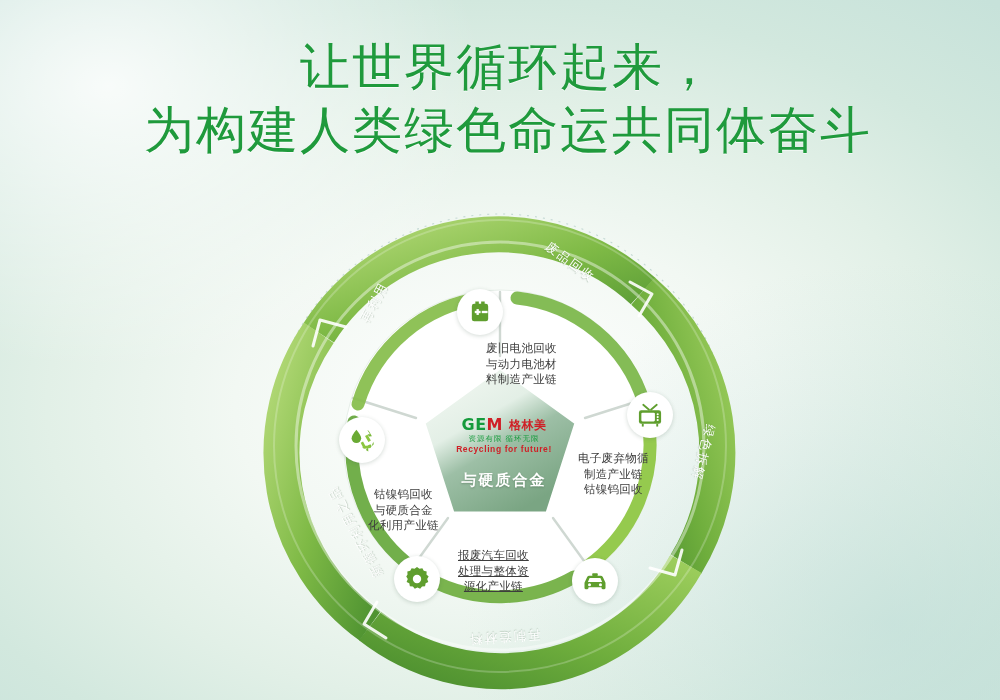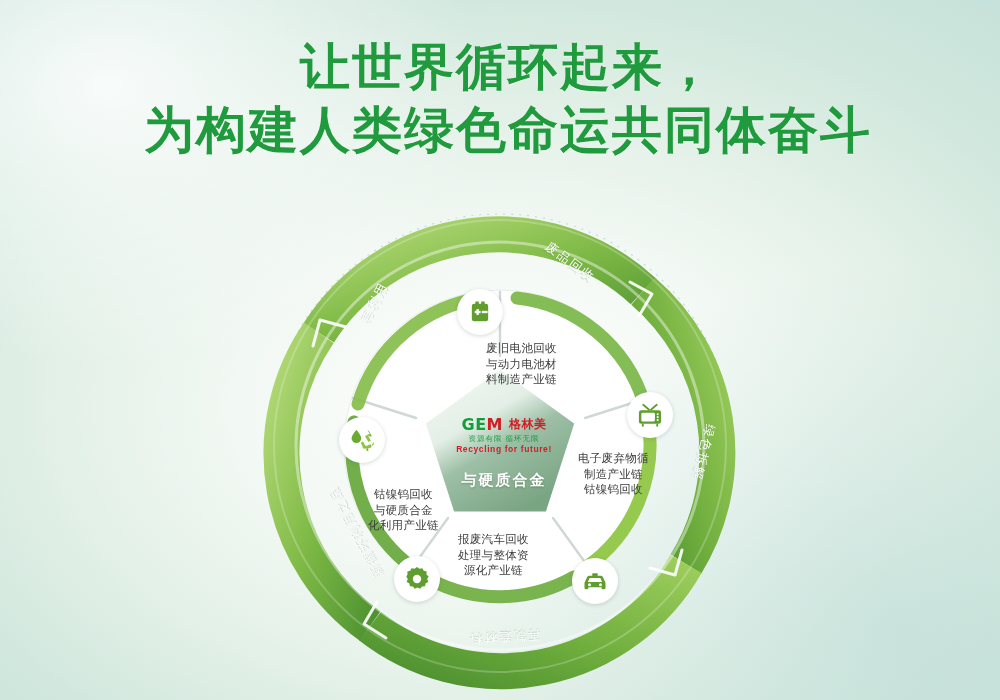--- a/index.html
+++ b/index.html
@@ -26,21 +26,21 @@
   }
 
   
   .headline{
     position:absolute;left:0;right:0;top:36px;text-align:center;
     z-index:30;pointer-events:none;
   }
   .headline .line{
     display:block;
     color:#1f9a3c;
-    font-weight:bold;
+    font-weight:normal;
     letter-spacing:2px;
     text-shadow:0 1px 0 rgba(255,255,255,.65);
     padding-left:16px;
   }
   .headline .l1{font-size:50px;line-height:62px;}
   .headline .l2{font-size:50px;line-height:64px;}
 
   
   .diagram{
     position:absolute;left:258px;top:206px;width:484px;height:480px;z-index:20;
@@ -63,29 +63,29 @@
   
   .wlabel{
     position:absolute;z-index:25;
     color:#3d3d3d;font-size:11.5px;line-height:15.5px;
     text-align:center;letter-spacing:.3px;white-space:nowrap;
     font-family:"Liberation Sans","DejaVu Sans",sans-serif;
   }
   .w-battery{left:228px;top:135px;}
   .w-water  {left:115px;top:148px;}
   .w-metal  {left:110px;top:281px;}
-  .w-car    {left:200px;top:326px;}
+  .w-car    {left:200px;top:342px;text-decoration:underline;}
   .w-ewaste {left:320px;top:245px;}
 
   
   .core{
     position:absolute;left:194px;top:211px;width:104px;height:96px;
     z-index:27;text-align:center;
   }
-  .logo-row{display:flex;justify-content:center;gap:6px;}
+  .logo-row{display:flex;align-items:center;justify-content:center;gap:6px;}
   .logo-gem{
     font-family:"DejaVu Sans",sans-serif;font-weight:bold;font-size:16px;
     color:#159b3c;letter-spacing:.5px;line-height:16px;
   }
   .logo-gem .red{color:#cf1f26;}
   .logo-cn{
     font-size:12px;font-weight:bold;color:#cf1f26;line-height:14px;letter-spacing:.5px;
   }
   .logo-slogan{
     margin-top:1px;font-size:7.5px;color:#159b3c;letter-spacing:1px;line-height:10px;white-space:nowrap;

